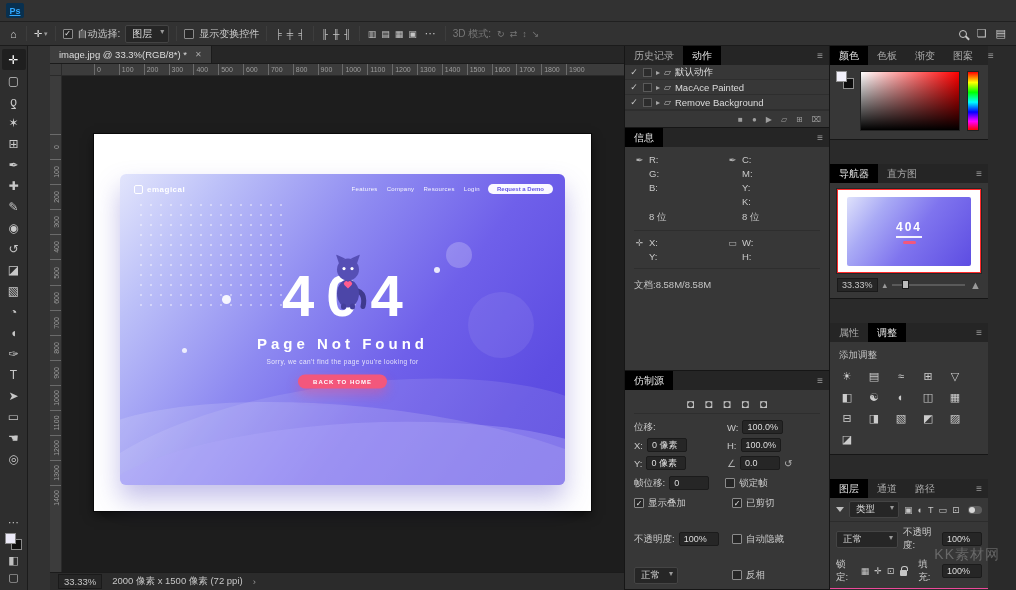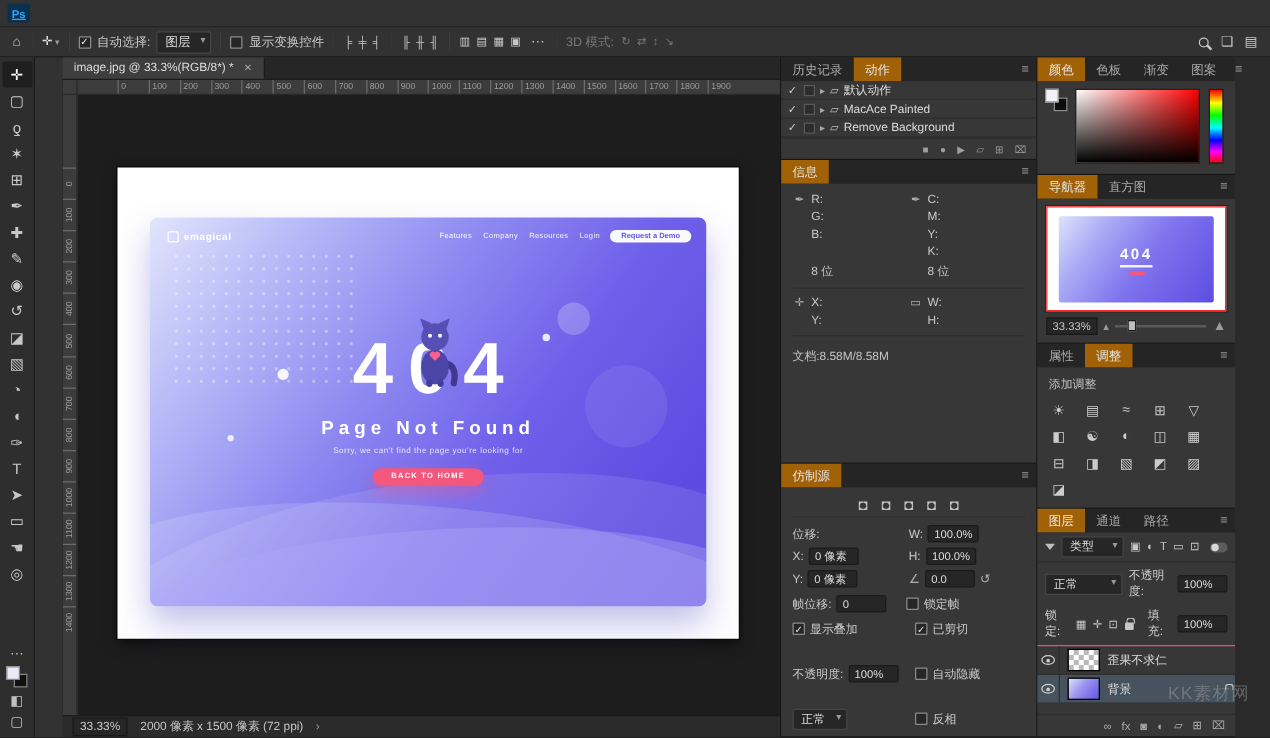--- a/index.html
+++ b/index.html
@@ -85,27 +85,27 @@
   .hero-caption{font-size:6.5px;opacity:.8;margin-top:6px;letter-spacing:.4px;}
   .hero-btn{display:inline-block;margin-top:10px;background:#f3577c;color:#fff;font-size:6px;font-weight:bold;padding:4px 15px;border-radius:9px;letter-spacing:1px;box-shadow:0 5px 12px rgba(240,80,130,.45);}
   
   .statusbar{height:18px;background:#2b2b2b;border-top:1px solid #1b1b1b;display:flex;align-items:center;gap:10px;padding:0 8px;font-size:9.5px;color:#c6c6c6;}
   .zoom-field{background:#262626;border:1px solid #1a1a1a;padding:0 5px;line-height:13px;}
   .status-chev{color:#9a9a9a;}
   
   .panels{width:392px;display:flex;border-left:1px solid #161616;background:#2a2a2a;}
   .col{display:flex;flex-direction:column;min-height:0;}
   .col.mid{width:205px;border-right:1px solid #161616;}
-  .col.rightcol{width:158px;}
+  .col.rightcol{width:158px;gap:24px;}
   .panel-group{display:flex;flex-direction:column;border-bottom:1px solid #161616;min-height:0;}
   .panel-group.grow{flex:1;}
   .panel-head{height:19px;flex:0 0 19px;background:#252525;display:flex;align-items:stretch;font-size:10px;color:#ababab;}
   .ptabs{display:flex;}
   .ptab{display:flex;align-items:center;padding:0 9px;cursor:default;white-space:nowrap;}
-  .ptab.active{background:#a16207;color:#e5e5e5;}
+  .ptab.active{background:#000000;color:#e5e5e5;}
   .phead-menu{margin-left:auto;display:flex;align-items:center;padding:0 6px;color:#9a9a9a;font-size:10px;}
   .panel-body{background:#373737;display:flex;flex-direction:column;min-height:0;}
   
   .action-row{height:15px;display:flex;align-items:center;gap:4px;padding:0 4px;font-size:9.5px;color:#dcdcdc;border-bottom:1px solid #2e2e2e;}
   .a-check{width:10px;color:#c8c8c8;font-size:9px;text-align:center;}
   .a-box{width:9px;height:9px;border:1px solid #5a5a5a;background:#2c2c2c;}
   .a-tri{color:#a8a8a8;font-size:8px;}
   .a-folder{color:#b8b8b8;font-size:9px;}
   .a-label{white-space:nowrap;overflow:hidden;}
   .actions-footer{height:17px;display:flex;align-items:center;justify-content:flex-end;gap:9px;padding:0 8px;border-top:1px solid #2e2e2e;color:#9e9e9e;font-size:8px;}

